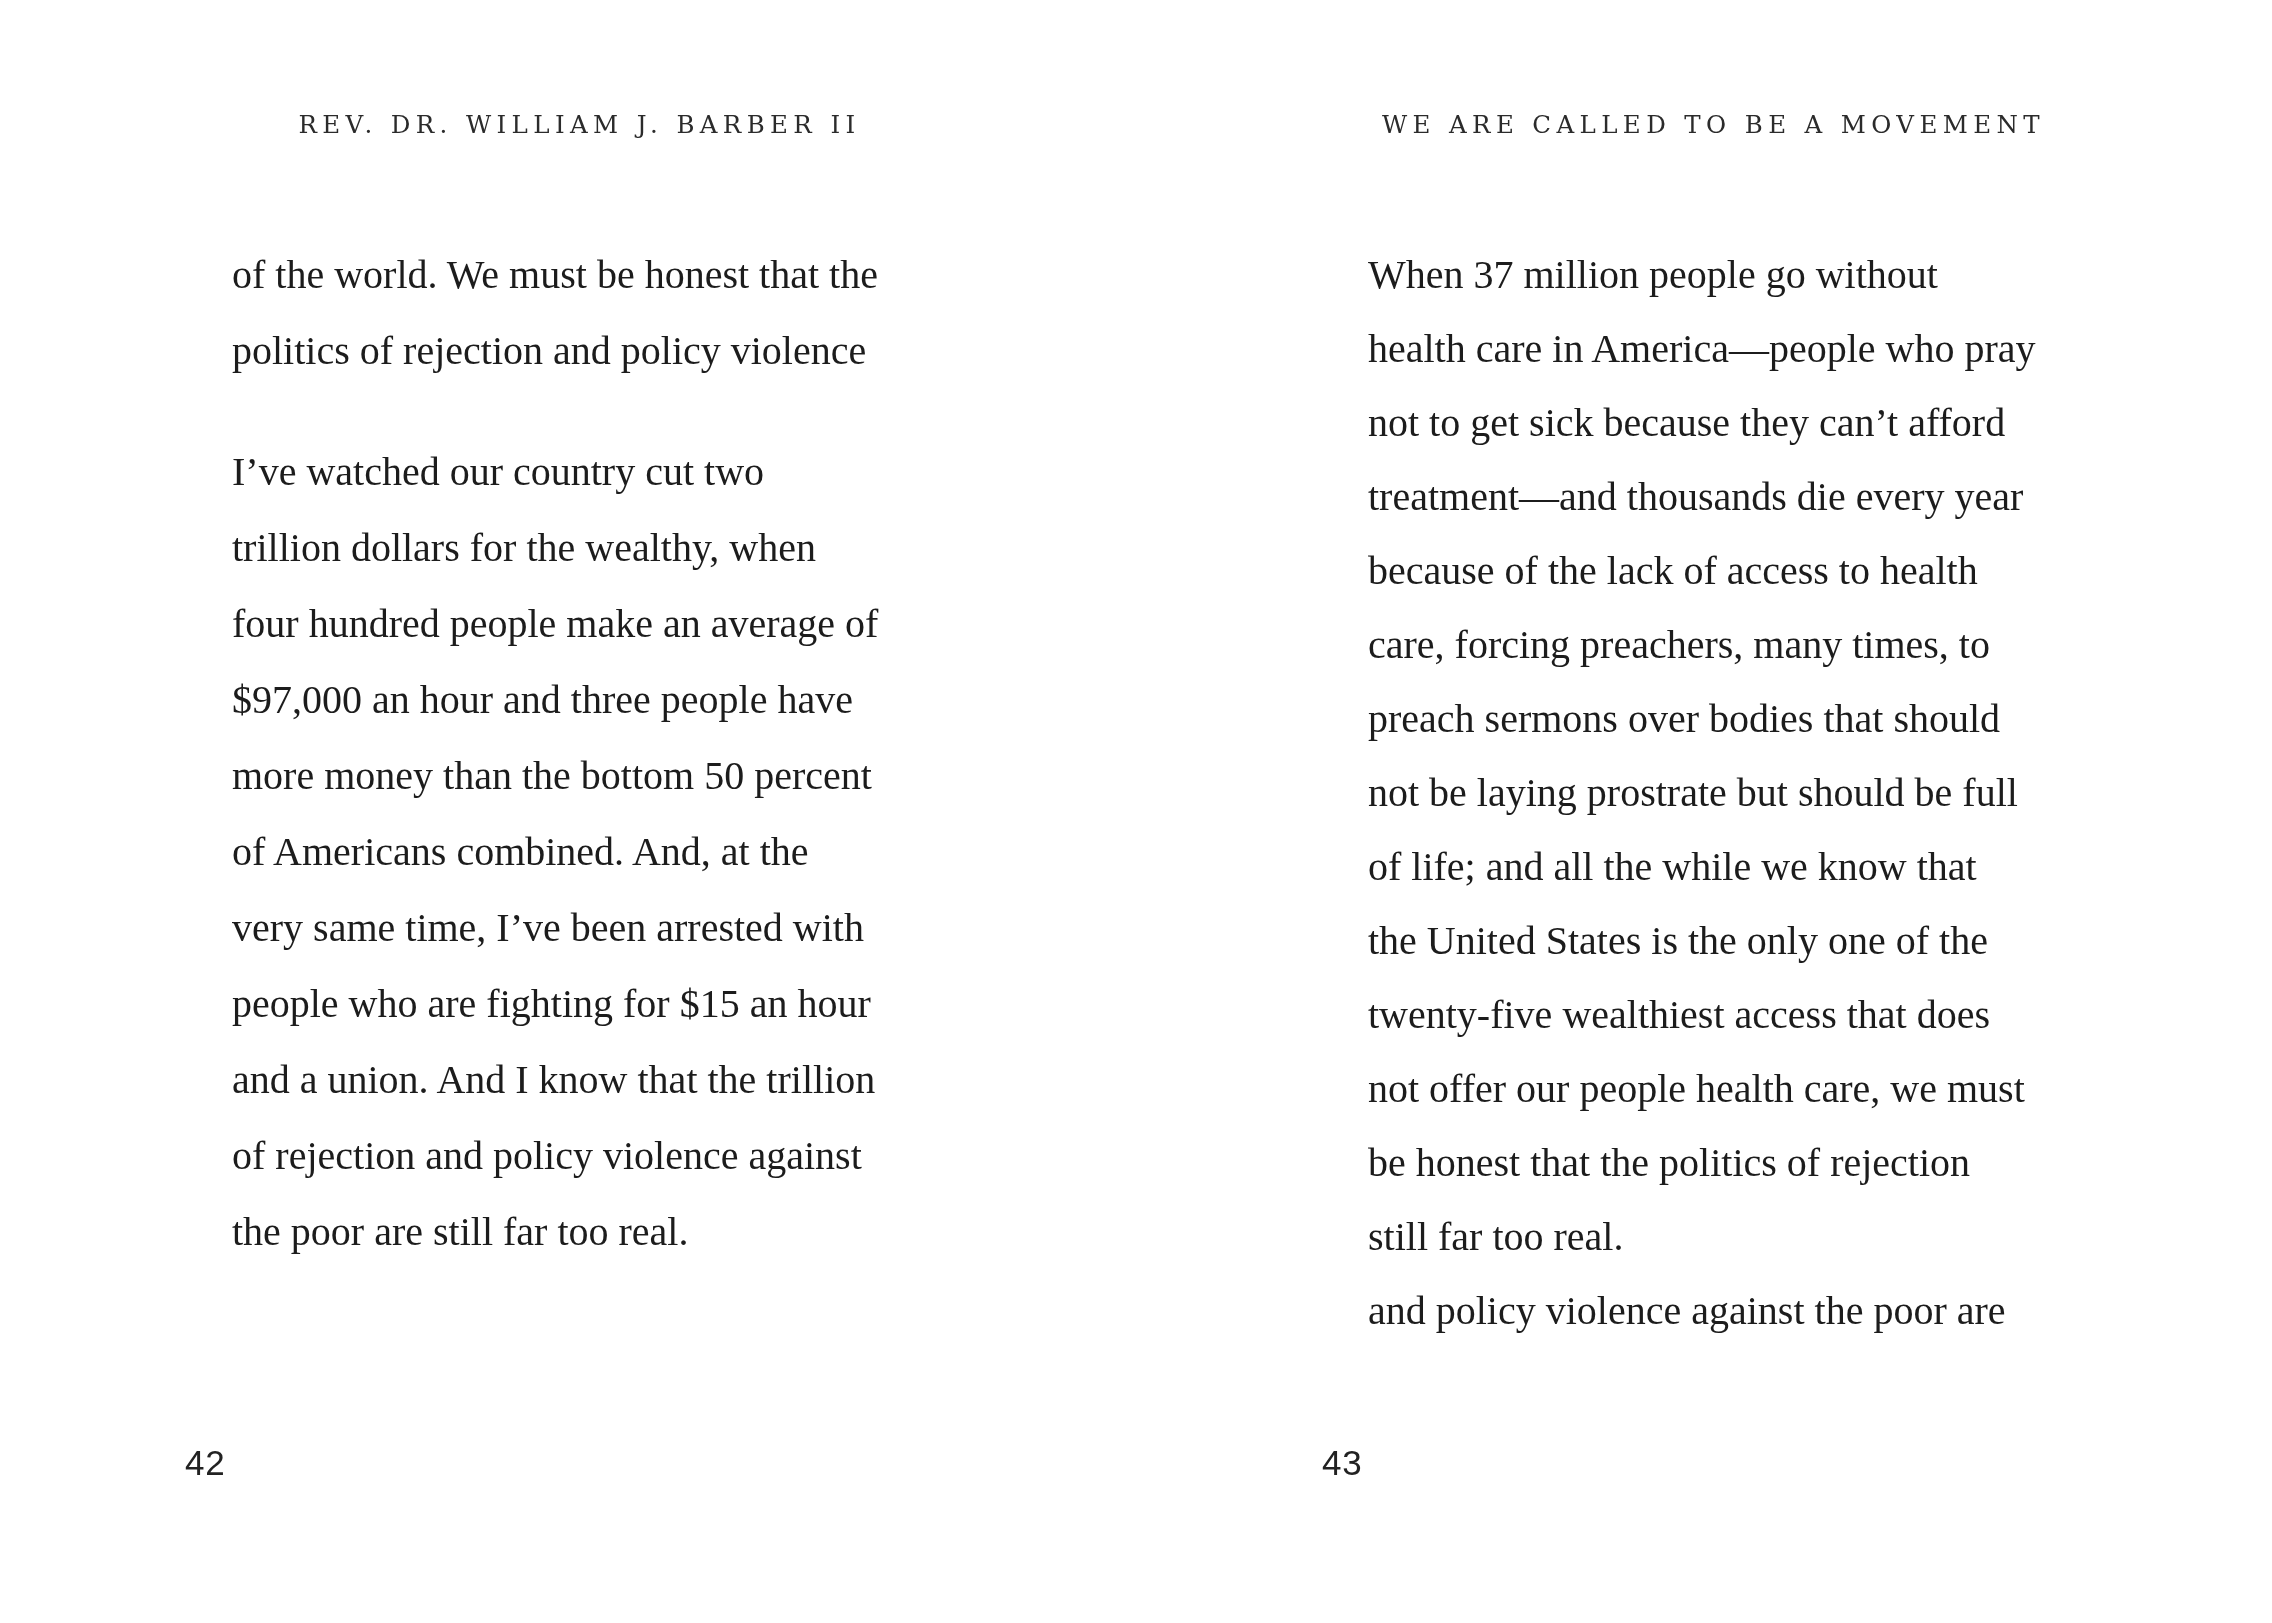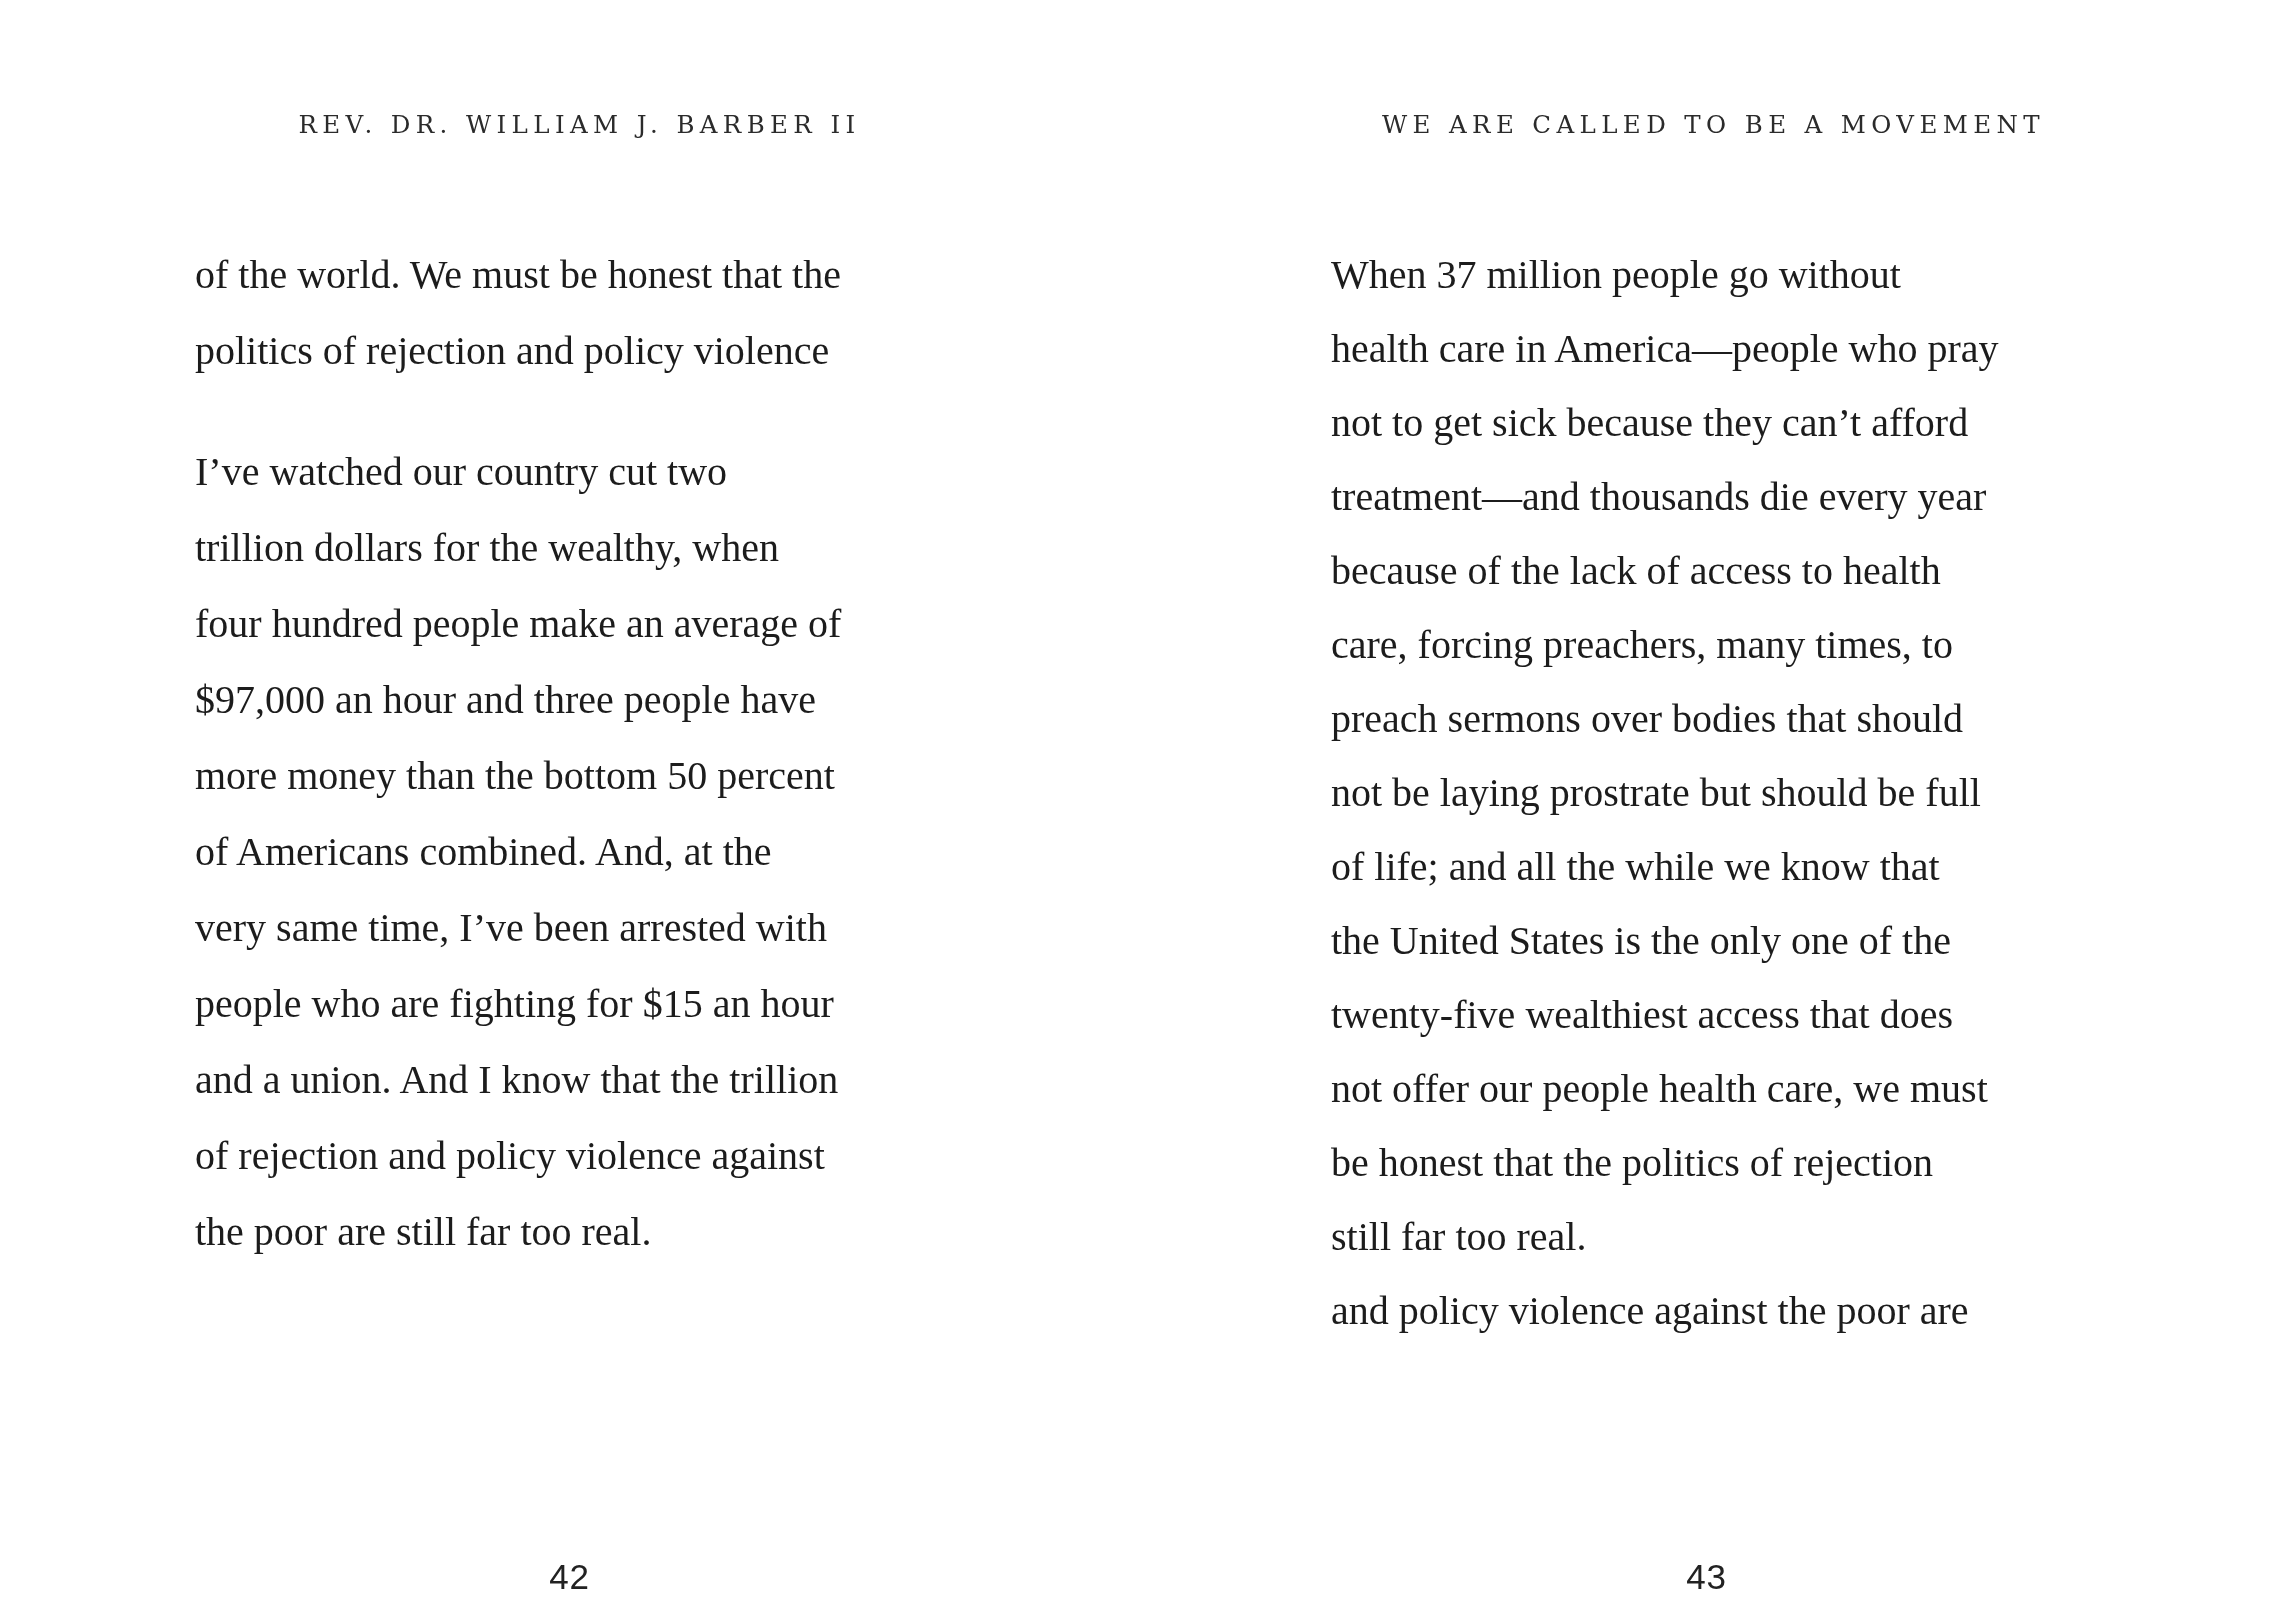--- a/index.html
+++ b/index.html
@@ -27,31 +27,31 @@
   #head-right { left: 1329px; }
   .text-block {
     position: absolute;
     width: 813px;
     color: #1c1c1c;
     font-size: 40px;
   }
   #text-left  { left: 195px;  top: 237px; line-height: 76px; }
   #text-right { left: 1331px; top: 238px; line-height: 74px; }
   .para + .para { margin-top: 45px; }
-  .line { white-space: nowrap; }
+  .line { white-space: nowrap; margin-left: 37px; }
   .folio {
     position: absolute;
-    top: 1557px;
+    top: 1443px;
     width: 769px;
     font-family: "Liberation Sans", sans-serif;
     font-size: 35px;
     font-weight: 400;
     letter-spacing: 0.9px;
     color: #222222;
-    text-align: center;
+    text-align: left;
   }
   #folio-left  { left: 185px; }
   #folio-right { left: 1322px; }
 </style>
 </head>
 <body>
 
 <div>
 
   <div class="running-head" id="head-left">REV. DR. WILLIAM J. BARBER II</div>

